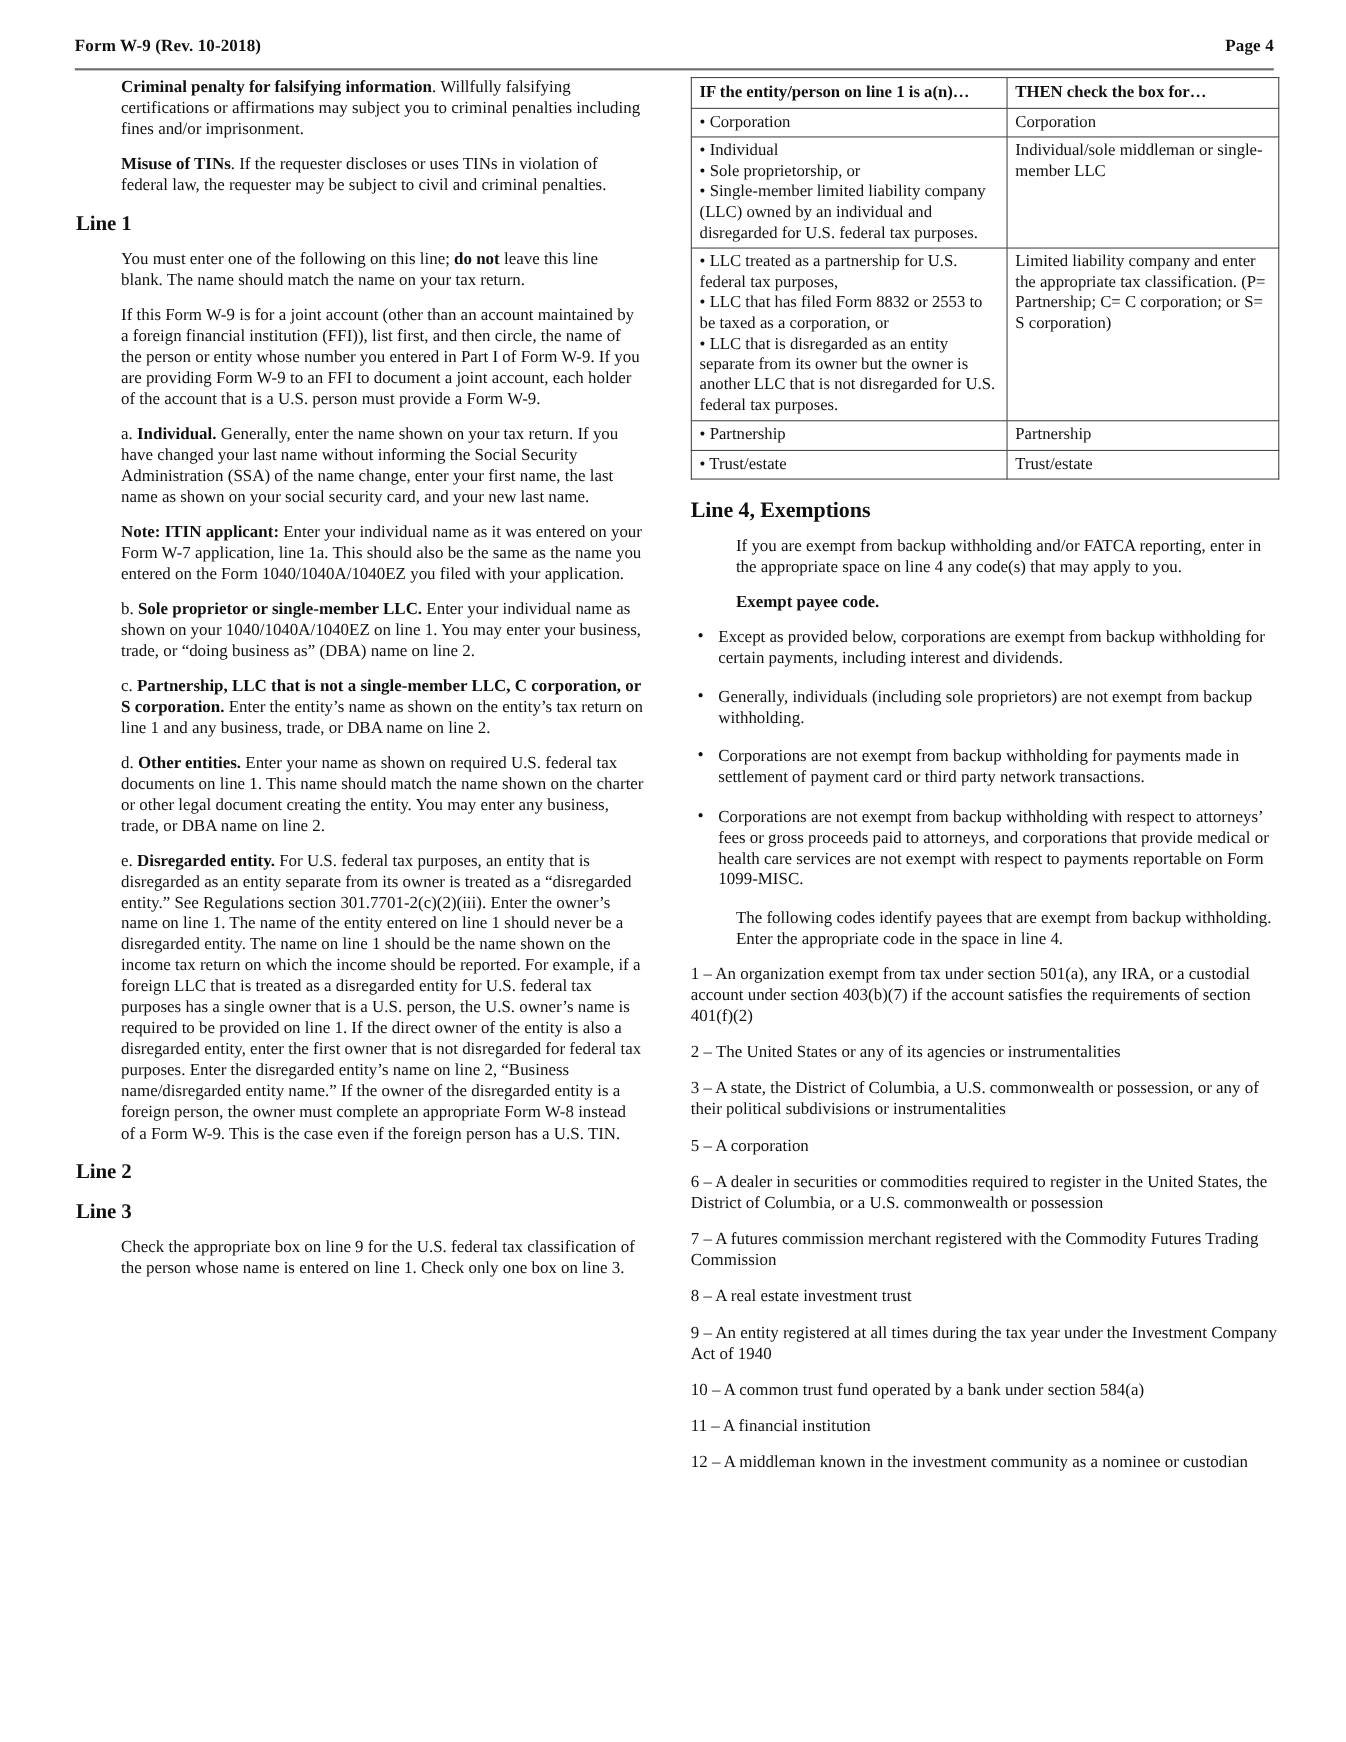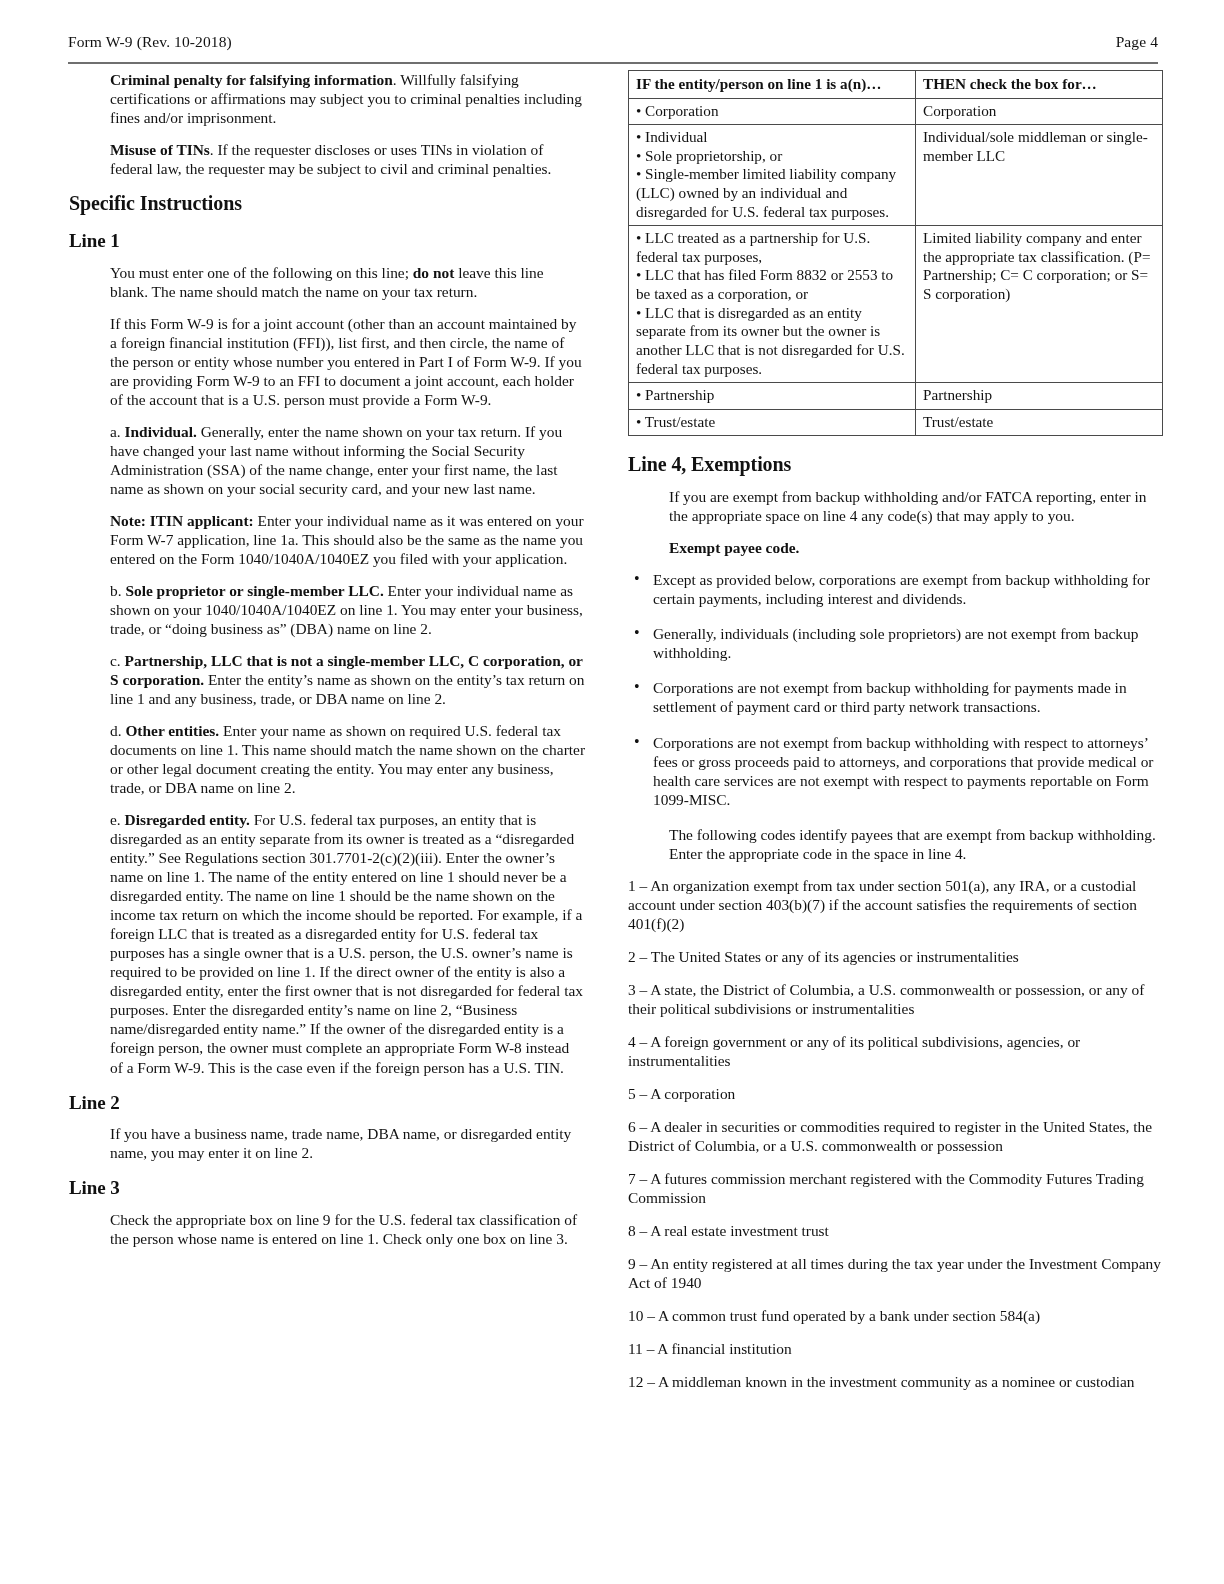--- a/index.html
+++ b/index.html
@@ -26,20 +26,21 @@
   .running-head {
     position: absolute;
     left: 68px;
     top: 33px;
     width: 1090px;
     display: flex;
     justify-content: space-between;
     align-items: center;
     font-size: 15.5px;
     line-height: 1.2;
+    font-weight: bold;
   }
   .running-head .left  { letter-spacing: 0.1px; }
   .running-head .right { letter-spacing: 0.1px; }
 
   .head-rule {
     position: absolute;
     left: 68px;
     top: 62px;
     width: 1090px;
     height: 2px;
@@ -150,42 +151,40 @@
     <span class="right">Page 4</span>
   </div>
   <div class="head-rule"></div>
 
   <div class="col col-left">
 
     <p class="para"><b>Criminal penalty for falsifying information</b><span>. Willfully falsifying certifications or affirmations may subject you to criminal penalties including fines and/or imprisonment.</span></p>
 
     <p class="para"><b>Misuse of TINs</b><span>. If the requester discloses or uses TINs in violation of federal law, the requester may be subject to civil and criminal penalties.</span></p>
 
-    <h2 class="section first">Specific Instructions</h2>
 
     <h3 class="subsection">Line 1</h3>
 
     <p class="para"><span>You must enter one of the following on this line; </span><b>do not</b><span> leave this line blank. The name should match the name on your tax return.</span></p>
 
     <p class="para">If this Form W-9 is for a joint account (other than an account maintained by a foreign financial institution (FFI)), list first, and then circle, the name of the person or entity whose number you entered in Part I of Form W-9. If you are providing Form W-9 to an FFI to document a joint account, each holder of the account that is a U.S. person must provide a Form W-9.</p>
 
     <p class="para"><span>a. </span><b>Individual.</b><span> Generally, enter the name shown on your tax return. If you have changed your last name without informing the Social Security Administration (SSA) of the name change, enter your first name, the last name as shown on your social security card, and your new last name.</span></p>
 
     <p class="para"><b>Note: ITIN applicant:</b><span> Enter your individual name as it was entered on your Form W-7 application, line 1a. This should also be the same as the name you entered on the Form 1040/1040A/1040EZ you filed with your application.</span></p>
 
     <p class="para"><span>b. </span><b>Sole proprietor or single-member LLC.</b><span> Enter your individual name as shown on your 1040/1040A/1040EZ on line 1. You may enter your business, trade, or “doing business as” (DBA) name on line 2.</span></p>
 
     <p class="para"><span>c. </span><b>Partnership, LLC that is not a single-member LLC, C corporation, or S corporation.</b><span> Enter the entity’s name as shown on the entity’s tax return on line 1 and any business, trade, or DBA name on line 2.</span></p>
 
     <p class="para"><span>d. </span><b>Other entities.</b><span> Enter your name as shown on required U.S. federal tax documents on line 1. This name should match the name shown on the charter or other legal document creating the entity. You may enter any business, trade, or DBA name on line 2.</span></p>
 
     <p class="para"><span>e. </span><b>Disregarded entity.</b><span> For U.S. federal tax purposes, an entity that is disregarded as an entity separate from its owner is treated as a “disregarded entity.” See Regulations section 301.7701-2(c)(2)(iii). Enter the owner’s name on line 1. The name of the entity entered on line 1 should never be a disregarded entity. The name on line 1 should be the name shown on the income tax return on which the income should be reported. For example, if a foreign LLC that is treated as a disregarded entity for U.S. federal tax purposes has a single owner that is a U.S. person, the U.S. owner’s name is required to be provided on line 1. If the direct owner of the entity is also a disregarded entity, enter the first owner that is not disregarded for federal tax purposes. Enter the disregarded entity’s name on line 2, “Business name/disregarded entity name.” If the owner of the disregarded entity is a foreign person, the owner must complete an appropriate Form W-8 instead of a Form W-9. This is the case even if the foreign person has a U.S. TIN.</span></p>
 
     <h3 class="subsection">Line 2</h3>
-    <p class="para">If you have a business name, trade name, DBA name, or disregarded entity name, you may enter it on line 2.</p>
 
     <h3 class="subsection">Line 3</h3>
     <p class="para">Check the appropriate box on line 9 for the U.S. federal tax classification of the person whose name is entered on line 1. Check only one box on line 3.</p>
 
   </div>
 
   <div class="col col-right">
 
     <table class="entity-table">
       <colgroup>
@@ -258,21 +257,20 @@
       <li>Corporations are not exempt from backup withholding for payments made in settlement of payment card or third party network transactions.</li>
       <li>Corporations are not exempt from backup withholding with respect to attorneys’ fees or gross proceeds paid to attorneys, and corporations that provide medical or health care services are not exempt with respect to payments reportable on Form 1099-MISC.</li>
     </ul>
 
     <p class="para">The following codes identify payees that are exempt from backup withholding. Enter the appropriate code in the space in line 4.</p>
 
     <div>
       <p class="code-item">1 – An organization exempt from tax under section 501(a), any IRA, or a custodial account under section 403(b)(7) if the account satisfies the requirements of section 401(f)(2)</p>
       <p class="code-item">2 – The United States or any of its agencies or instrumentalities</p>
       <p class="code-item">3 – A state, the District of Columbia, a U.S. commonwealth or possession, or any of their political subdivisions or instrumentalities</p>
-      <p class="code-item">4 – A foreign government or any of its political subdivisions, agencies, or instrumentalities</p>
       <p class="code-item">5 – A corporation</p>
       <p class="code-item">6 – A dealer in securities or commodities required to register in the United States, the District of Columbia, or a U.S. commonwealth or possession</p>
       <p class="code-item">7 – A futures commission merchant registered with the Commodity Futures Trading Commission</p>
       <p class="code-item">8 – A real estate investment trust</p>
       <p class="code-item">9 – An entity registered at all times during the tax year under the Investment Company Act of 1940</p>
       <p class="code-item">10 – A common trust fund operated by a bank under section 584(a)</p>
       <p class="code-item">11 – A financial institution</p>
       <p class="code-item">12 – A middleman known in the investment community as a nominee or custodian</p>
     </div>
 

